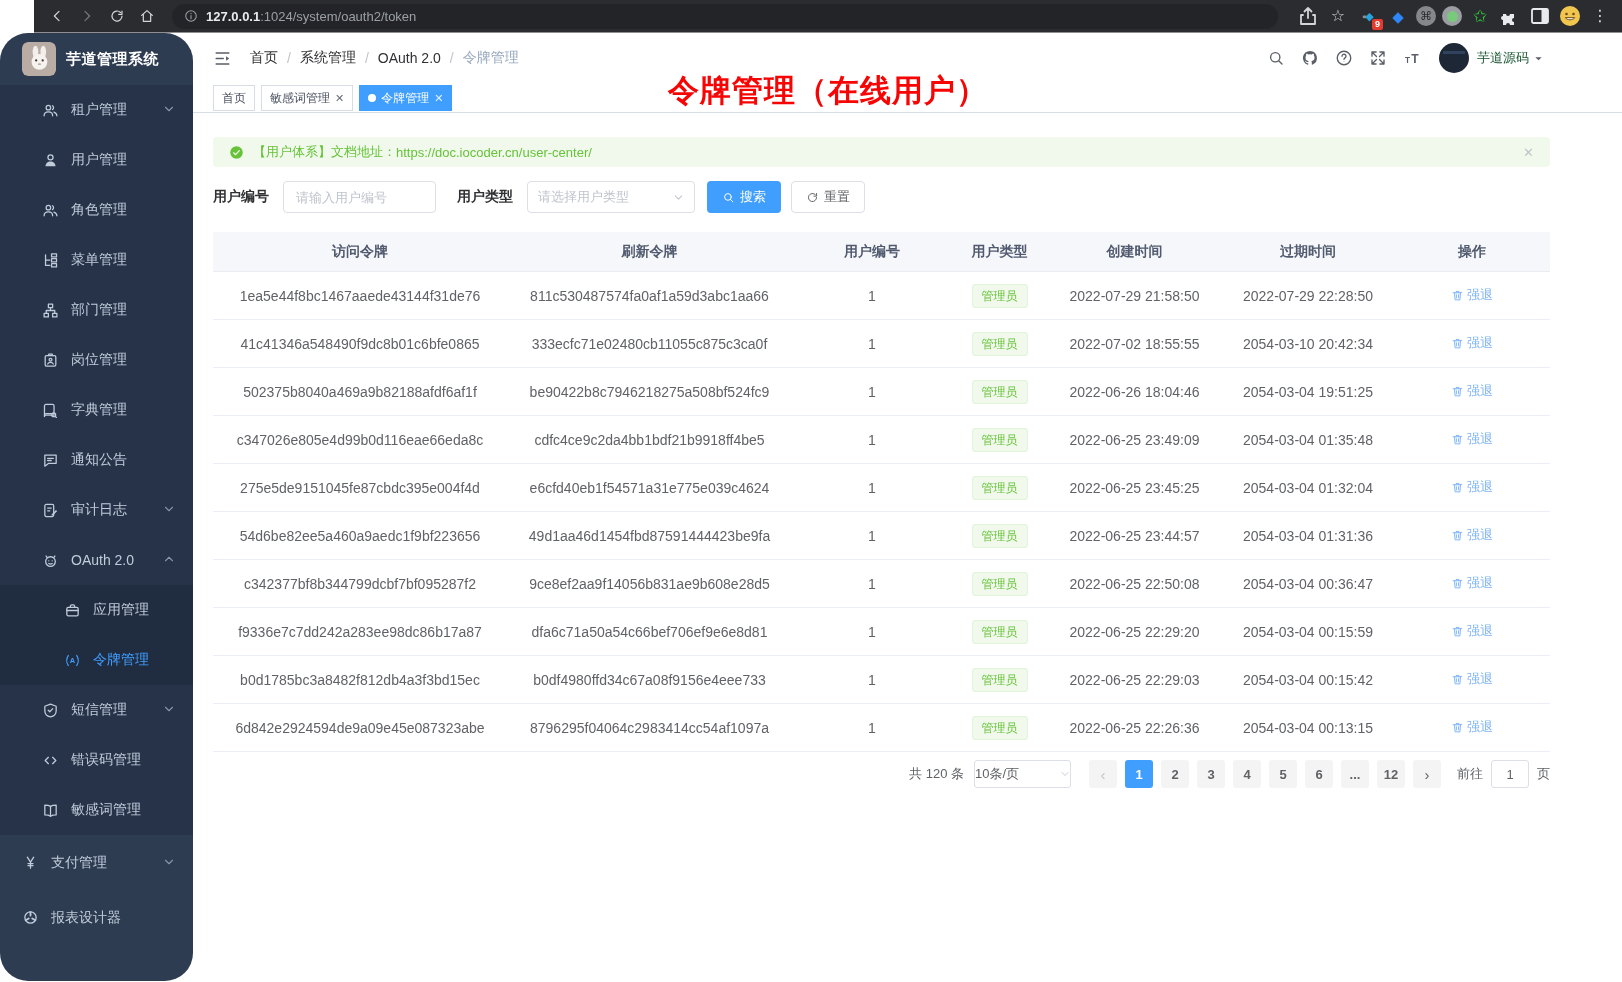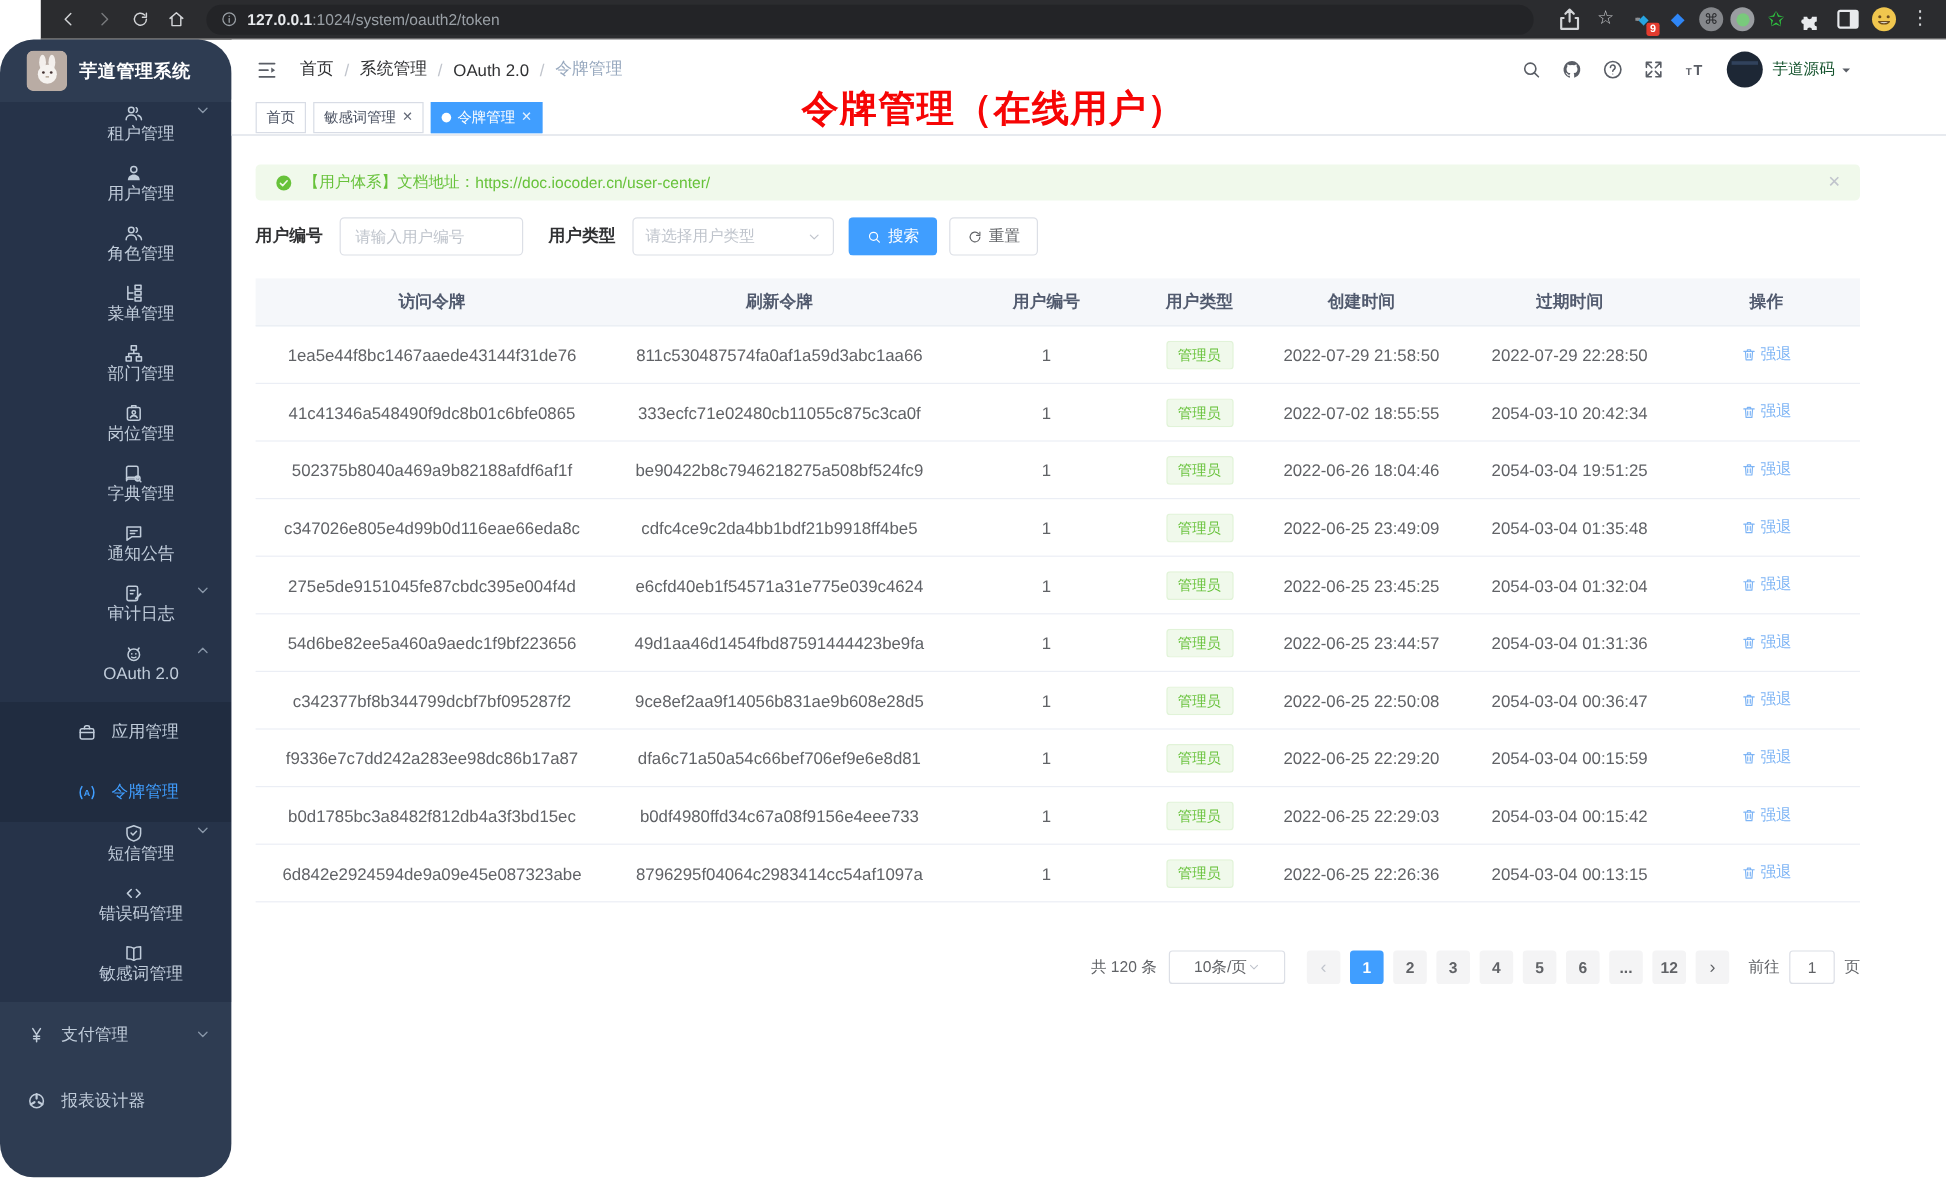--- a/index.html
+++ b/index.html
@@ -27,21 +27,21 @@
 
   
   #sidebar { width:193px; background:#2e3c52; flex:none; display:flex; flex-direction:column;border-radius:28px; }
   #logo { height:52px; display:flex; align-items:center; padding-left:22px; gap:10px; }
   #logo .logo-img { width:34px; height:34px; border-radius:6px; overflow:hidden; flex:none; }
   #logo .title { color:#fff; font-size:15px; font-weight:700; letter-spacing:.5px; }
   #side-nav { flex:1; overflow:hidden; }
   .side-item { position:relative; display:flex; align-items:center; height:50px;
     color:#c0ccda; font-size:14px; cursor:pointer; }
   .side-item.lv1 { height:55px; padding-left:22px; }
-  .side-item.lv2 { background:#263349; padding-left:42px;flex-direction:column; }
+  .side-item.lv2 { background:#263349; padding-left:42px; }
   .side-item.lv3 { background:#202c40; padding-left:64px; }
   .side-item .icon { width:18px; height:18px; margin-right:11px; display:flex; align-items:center; flex:none; }
   .side-item .icon svg { width:17px; height:17px; }
   .side-item.active { color:#409eff; }
   .side-item .chev { position:absolute; right:18px; color:#8896a8; }
   .side-item .chev svg { width:12px; height:12px; }
 
   
   #main { flex:1; display:flex; flex-direction:column; background:#fff; min-width:0; position:relative; }
   #navbar { height:50px; display:flex; align-items:center; padding:0 78px 0 20px; }
@@ -104,24 +104,24 @@
   .t-head { background:#f5f7fa; height:40px; color:#515a6e; font-weight:700; border-bottom:1px solid #e9edf3; }
   .t-body .t-row { height:48px; color:#606266; }
   .cell { text-align:center; overflow:hidden; white-space:nowrap; }
   .c0{width:294px}.c1{width:285px}.c2{width:160px}.c3{width:95px}.c4{width:175px}.c5{width:172px}.c6{width:156px}
   .tag-success { display:inline-block; padding:5px 9px; font-size:12px; color:#67c23a;
     background:#f0f9eb; border:1px solid #e1f3d8; border-radius:3px; line-height:1; }
   .act-link { color:#7db4f5; font-size:13px; display:inline-flex; align-items:center; gap:3px; cursor:pointer; }
   .act-link svg { width:13px; height:13px; }
 
   
-  #pagination { width:1337px; margin-top:40px; display:flex; align-items:center;
+  #pagination { width:1337px; margin-top:8px; display:flex; align-items:center;
     justify-content:flex-end; font-size:13px; color:#606266; gap:8px; }
   #pg-total { margin-right:2px; }
-  #pg-size { width:97px; height:28px; border:1px solid #dcdfe6; border-radius:3px; padding:0 20px;
+  #pg-size { width:97px; height:28px; border:1px solid #dcdfe6; border-radius:3px; padding:0 0;
     display:flex; align-items:center; justify-content:space-between; cursor:pointer; }
   #pg-size svg { width:10px; height:10px; color:#c0c4cc; }
   #pager { display:flex; align-items:center; gap:8px; margin-left:10px; }
   .pg-btn { min-width:28px; height:28px; padding:0 4px; background:#f4f4f5; border-radius:3px;
     display:flex; align-items:center; justify-content:center; font-weight:700; color:#606266; cursor:pointer; }
   .pg-btn.active { background:#409eff; color:#fff; }
   .pg-btn.disabled { color:#c0c4cc; font-weight:400; }
   .pg-arrow { font-size:15px; font-weight:400; }
   #pg-goto { display:flex; align-items:center; gap:8px; margin-left:8px; }
   #pg-goto input { width:38px; height:28px; border:1px solid #dcdfe6; border-radius:3px;

